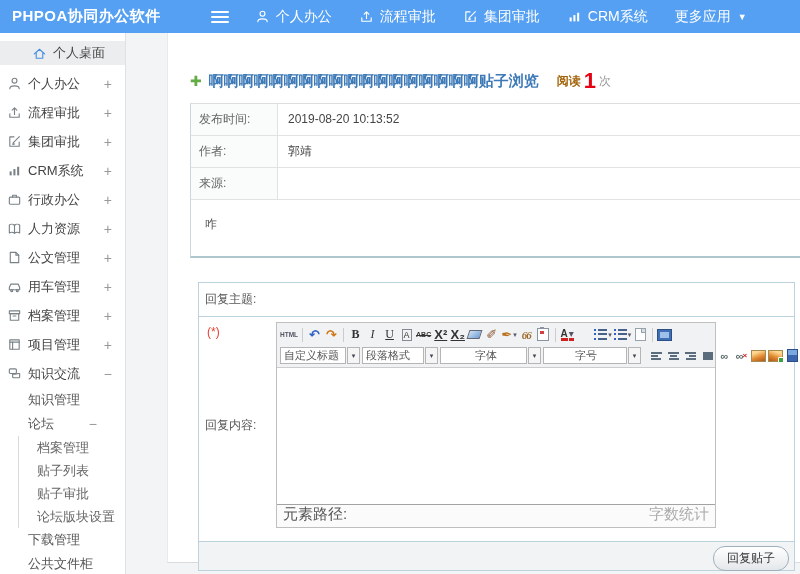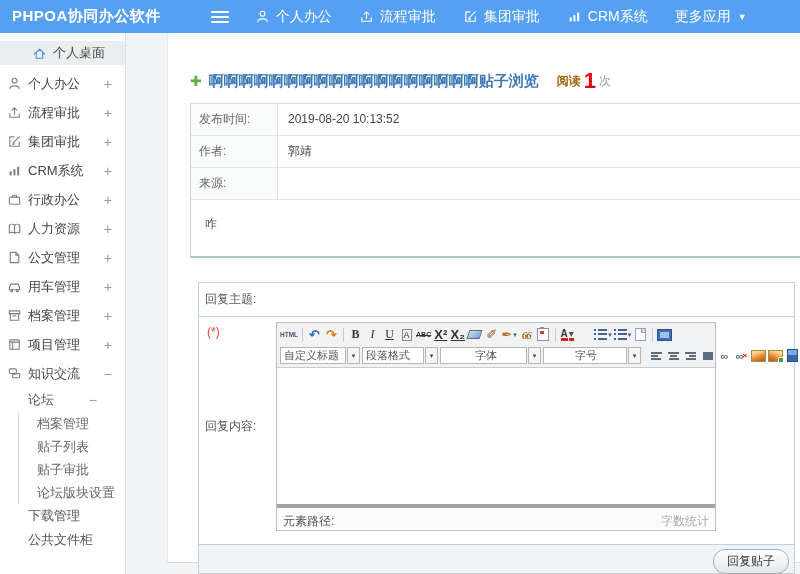--- a/index.html
+++ b/index.html
@@ -96,21 +96,21 @@
   .align-solid{width:10px;height:8px;background:#5b6c7c;}
   .image-icon{width:13px;height:10px;border:1px solid #a58a50;background:linear-gradient(160deg,#ffd890 20%,#e08830 60%,#b05818);position:relative;}
   .flash-icon{width:13px;height:10px;border:1px solid #a58a50;background:linear-gradient(200deg,#ffd890 20%,#e08830 60%,#b05818);position:relative;}
   .flash-icon::after{content:"";position:absolute;right:-2px;bottom:-2px;width:4px;height:4px;background:#3fa03f;border:1px solid #fff;border-radius:1px;}
   .media-icon{width:9px;height:11px;background:linear-gradient(#7aa8e0 0 50%,#3a66b0 50%);border:1px solid #2d4f85;}
   .table-icon{width:12px;height:10px;border:1px solid #7898c0;background-image:repeating-linear-gradient(to right,transparent 0 3px,#7898c0 3px 4px),repeating-linear-gradient(to bottom,#88aad0 0 2px,transparent 2px 5.5px,#7898c0 5.5px 6.5px);}
   .sel-wrap{display:inline-flex;align-items:center;margin:2px 1px;cursor:pointer;}
   .sel-box{display:inline-block;border:1px solid #b5b5b5;background:#fff;height:15px;line-height:15px;font-size:11px;color:#555;padding:0 3px;overflow:hidden;}
   .sel-arrow{display:inline-block;border:1px solid #b5b5b5;background:#f5f5f5;width:11px;height:15px;line-height:15px;text-align:center;font-size:7px;color:#445;margin-left:1px;}
   .ed-content{height:136px;background:#fff;border-top:1px solid #ccc;}
-  .ed-status{height:22px;border-top:4px solid #a3a3a3;background:#fbfbfb;display:flex;align-items:flex-end;justify-content:space-between;padding:0 6px;font-size:12px;color:#555;}
+  .ed-status{height:22px;border-top:1px solid #a3a3a3;background:#fbfbfb;display:flex;align-items:flex-start;justify-content:space-between;padding:0 6px;font-size:15px;color:#555;}
   .ed-status .wc{color:#aaa;}
   .form-footer{height:28px;background:#f2f3f4;border-top:1px solid #bcd2dd;text-align:right;}
   .submit-btn{margin:4px 5px 0 0;font-size:12px;color:#333;padding:3px 13px;border:1px solid #9fb0bb;border-radius:12px;background:linear-gradient(#ffffff,#e4e7ea);cursor:pointer;font-family:inherit;}
 </style>
 </head>
 <body>
 
 <div class="topbar">
   <div class="brand">PHPOA协同办公软件</div>
   <div class="hamburger">
@@ -284,20 +284,23 @@
       </div>
       <div class="sb-item lvl0">
         <span class="sicon">
           <svg width="15" height="15" viewBox="0 0 16 16" fill="none" stroke="currentColor" stroke-width="1.2" stroke-linecap="round" stroke-linejoin="round">
             <rect x="2.5" y="3" width="7.5" height="5" rx="1"></rect>
             <path d="M6 8 H6.2 C6 10 13.5 7 13.5 8.5 V11.5 A1 1 0 0 1 12.5 12.5 H7 A1 1 0 0 1 6 11.5 Z"></path>
           </svg>
         </span>
         <span class="slabel">知识交流</span>
         <span class="sb-expand">−</span>
+      </div>
+      <div class="sb-item lvl1">
+        <span class="slabel">知识管理</span>
       </div>
       <div class="sb-item lvl1">
         <span class="slabel">论坛</span>
         <span class="sb-expand">−</span>
       </div>
       <div class="sb-item lvl2">
         <span class="slabel">档案管理</span>
       </div>
       <div class="sb-item lvl2">
         <span class="slabel">贴子列表</span>

